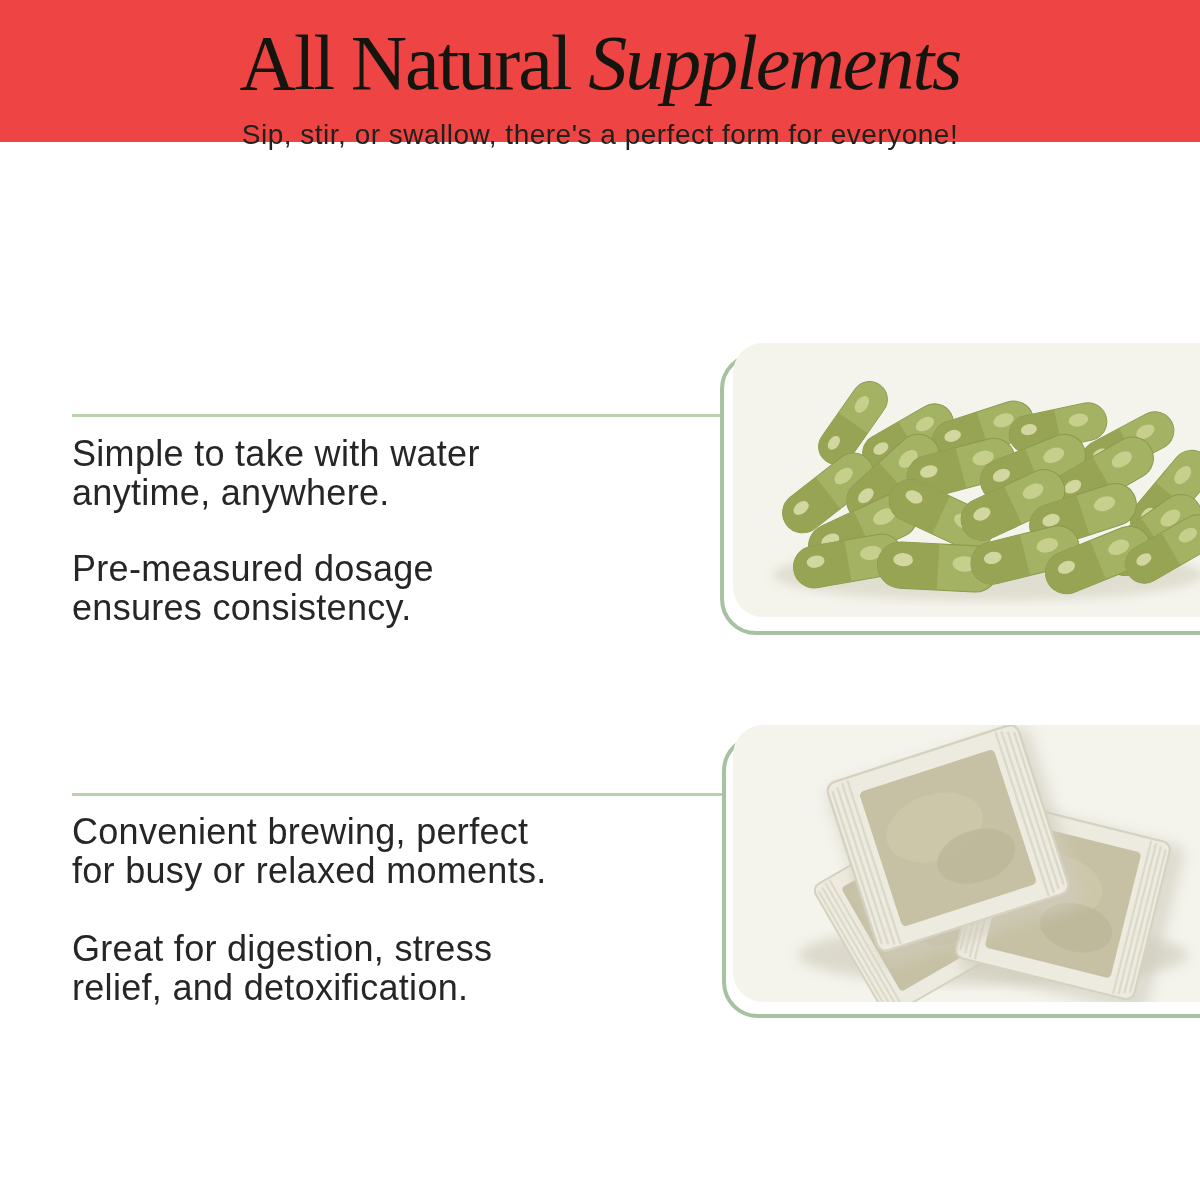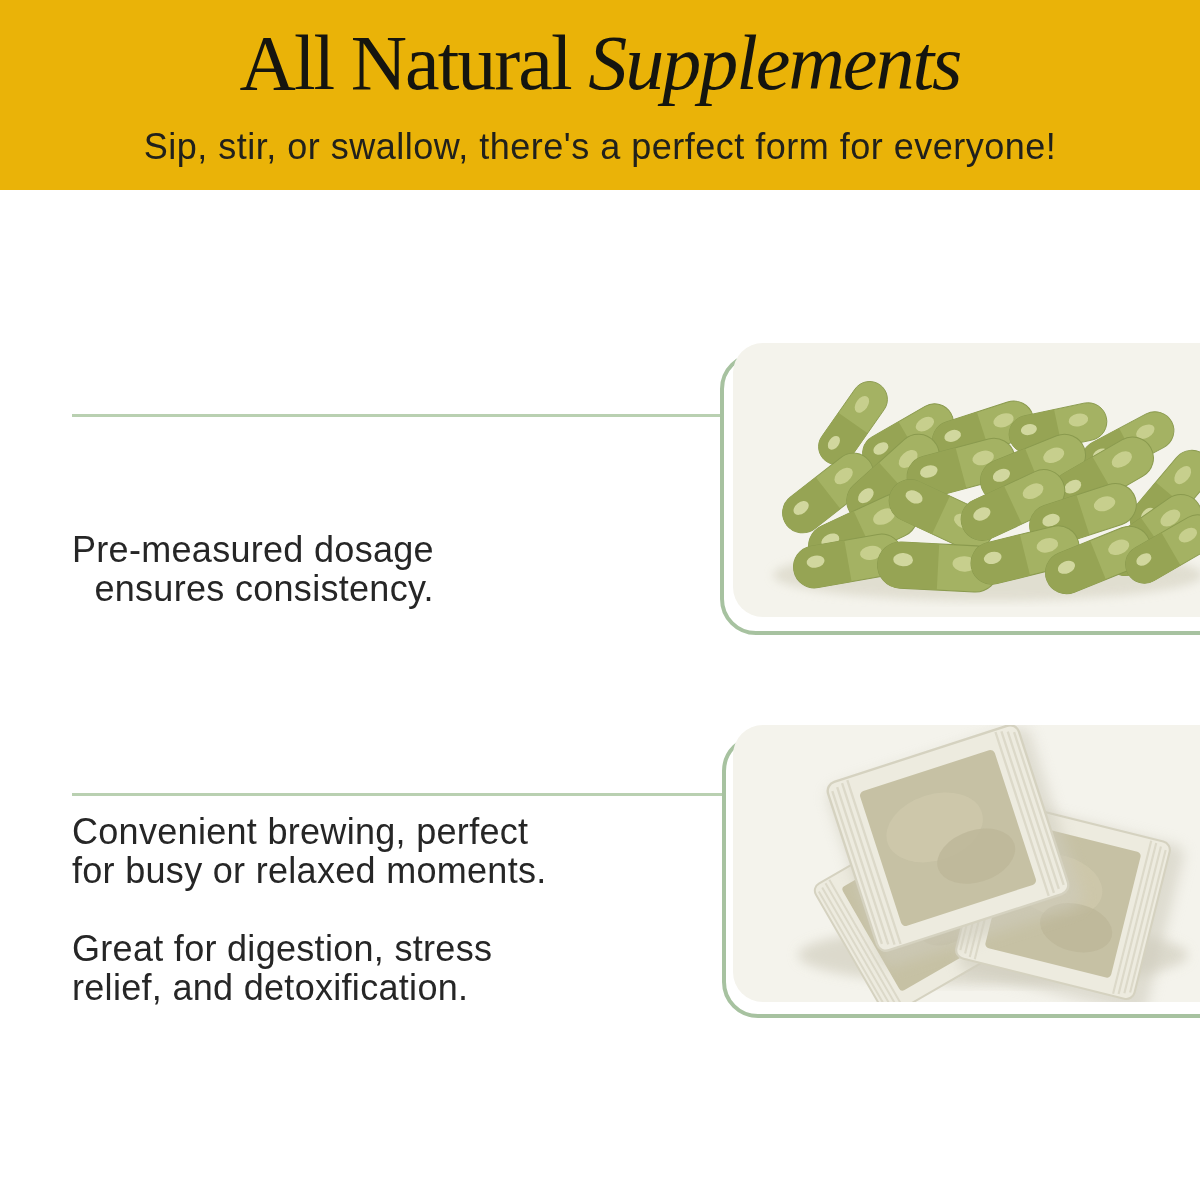--- a/index.html
+++ b/index.html
@@ -6,32 +6,32 @@
   body { width:1200px; height:1200px; background:#ffffff; }
   #page {
     position:relative; width:1200px; height:1200px;
     background:#ffffff; overflow:hidden;
     font-family:"Liberation Sans", sans-serif;
     color:#262626;
   }
 
   
   .header {
-    position:absolute; top:0; left:0; width:1200px; height:190px;
-    background:#eab308; text-align:center;
+    position:absolute; top:0; left:0; width:1200px; height:142px;
+    background:#ef4444; text-align:center;
   }
   .title {
     margin:0; padding-top:16px;
     font-family:"Liberation Serif", serif;
     font-weight:400; font-size:78px; line-height:94px;
     letter-spacing:-2px; color:#15150f;
   }
   .title .italic { font-style:italic; }
   .subtitle {
-    margin:12px; font-size:36px; line-height:50px;
+    margin:0; font-size:28px; line-height:50px;
     letter-spacing:0.5px; color:#21211c;
   }
 
   
   .section-heading {
     position:absolute; left:70px; margin:0;
     font-size:50px; line-height:52px; font-weight:700;
     letter-spacing:1px; color:#101010;
   }
   #heading-capsules { top:340px; }
@@ -42,21 +42,21 @@
   #divider-1 { top:414px; width:651px; }
   #divider-2 { top:793px; width:652px; }
 
   
   .para {
     position:absolute; left:72px; margin:0;
     font-size:36px; line-height:39px; letter-spacing:0.3px;
     color:#262626; white-space:pre-line;
   }
   #para-1a { top:434px; }
-  #para-1b { top:530px;text-align:right; }
+  #para-1b { top:549px; }
   #para-2a { top:812px; }
   #para-2b { top:929px; }
 
   
   .card-outline {
     position:absolute; border:4px solid #a7c2a0; border-radius:36px;
     background:transparent;
   }
   #outline-1 { left:720px; top:353px; width:540px; height:274px; }
   #outline-2 { left:722px; top:735px; width:538px; height:275px; }
@@ -72,20 +72,22 @@
 <body>
 
 <div id="page">
 
   <div class="header">
     <h1 class="title"><span>All Natural</span> <span class="italic">Supplements</span></h1>
     <p class="subtitle">Sip, stir, or swallow, there's a perfect form for everyone!</p>
   </div>
 
   <div class="divider" id="divider-1"></div>
+  <p class="para" id="para-1a">Simple to take with water
+anytime, anywhere.</p>
   <p class="para" id="para-1b">Pre-measured dosage
 ensures consistency.</p>
 
   <div class="card-outline" id="outline-1"></div>
   <div class="card" id="card-1">
     <svg viewBox="0 0 530 274" xmlns="http://www.w3.org/2000/svg">
       <defs>
         <g id="cap">
           <rect x="-55" y="-21" width="110" height="42" rx="21" fill="#a4b263" stroke="#8a9a4e" stroke-width="1"></rect>
           <path d="M0,-21 H-34 A21,21 0 0,0 -34,21 H0 Z" fill="#96a454"></path>

